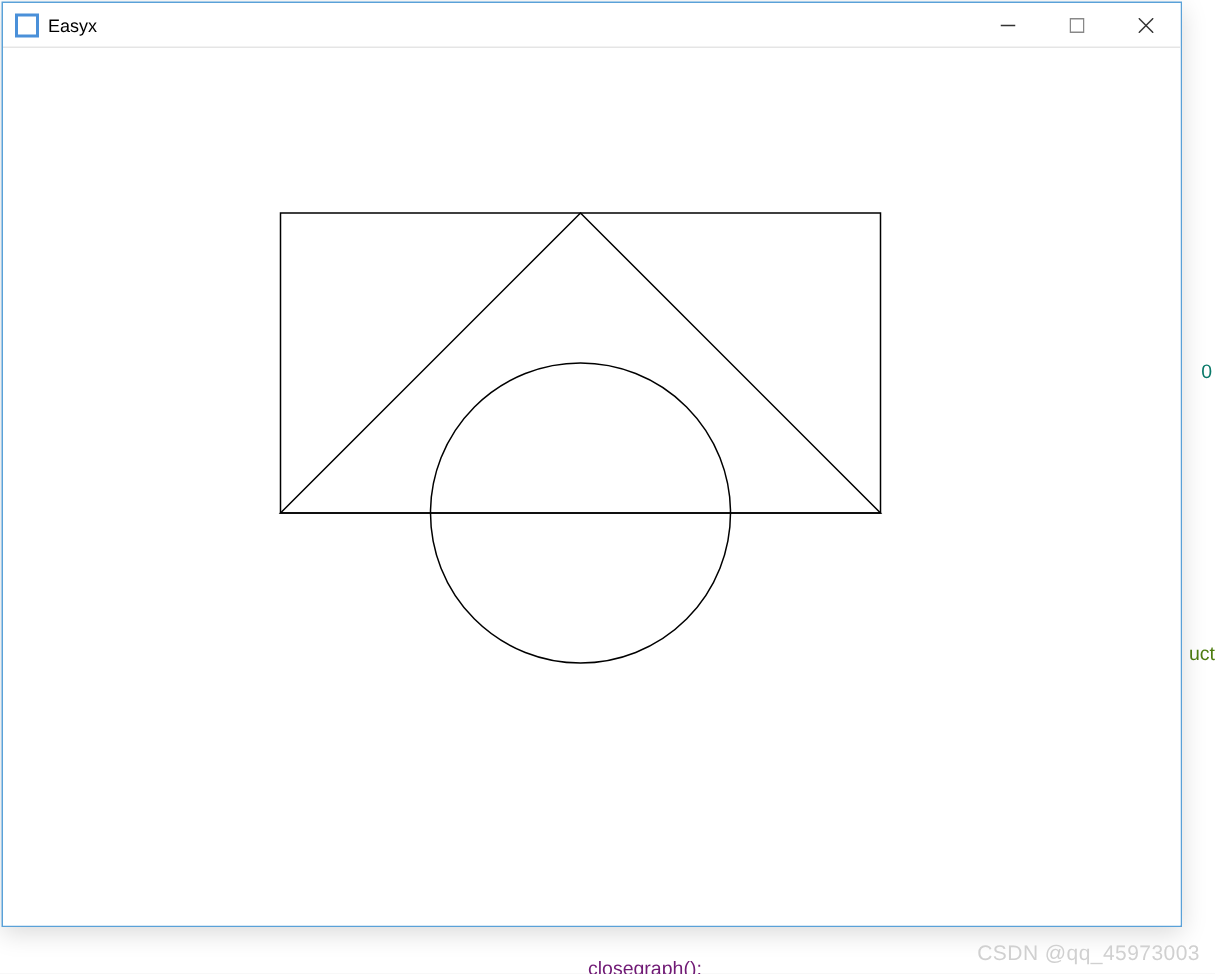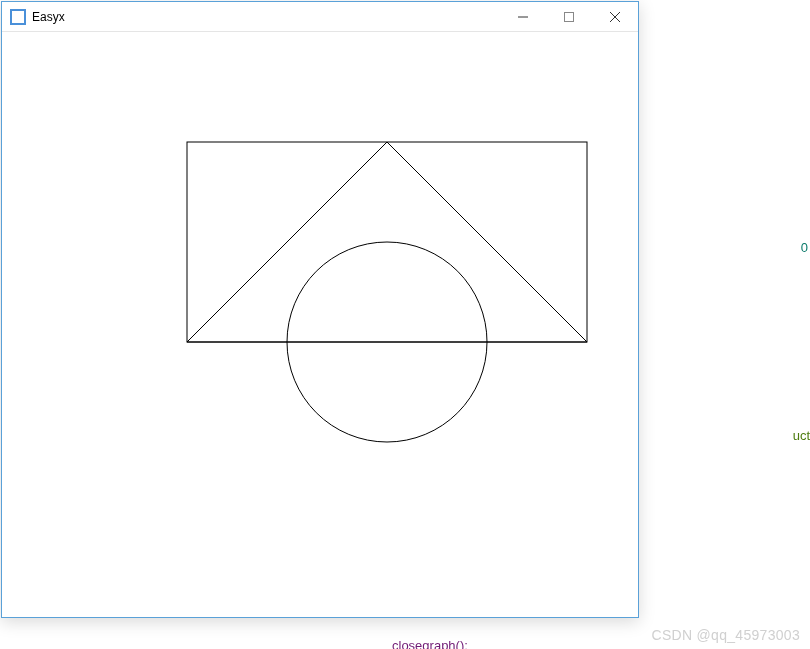--- a/index.html
+++ b/index.html
@@ -14,21 +14,21 @@
       font-size: 13px;
       color: #444;
     }
     .frag-0 { right: 2px; top: 240px; color: #0a7a6a; }
     .frag-uct { right: 0px; top: 428px; color: #4d7c0f; }
     .frag-close { left: 392px; top: 638px; color: #701a75; }
 
     .window {
       position: absolute;
       left: 1px; top: 1px;
-      width: 638px; height: 617px;
+      width: 787px; height: 617px;
       background: #ffffff;
       border: 1px solid #5aa1d8;
       box-shadow: 0 4px 16px rgba(0,0,0,0.15);
     }
     .titlebar {
       height: 30px;
       display: flex;
       align-items: center;
       border-bottom: 1px solid #e5e5e5;
       background: #ffffff;

